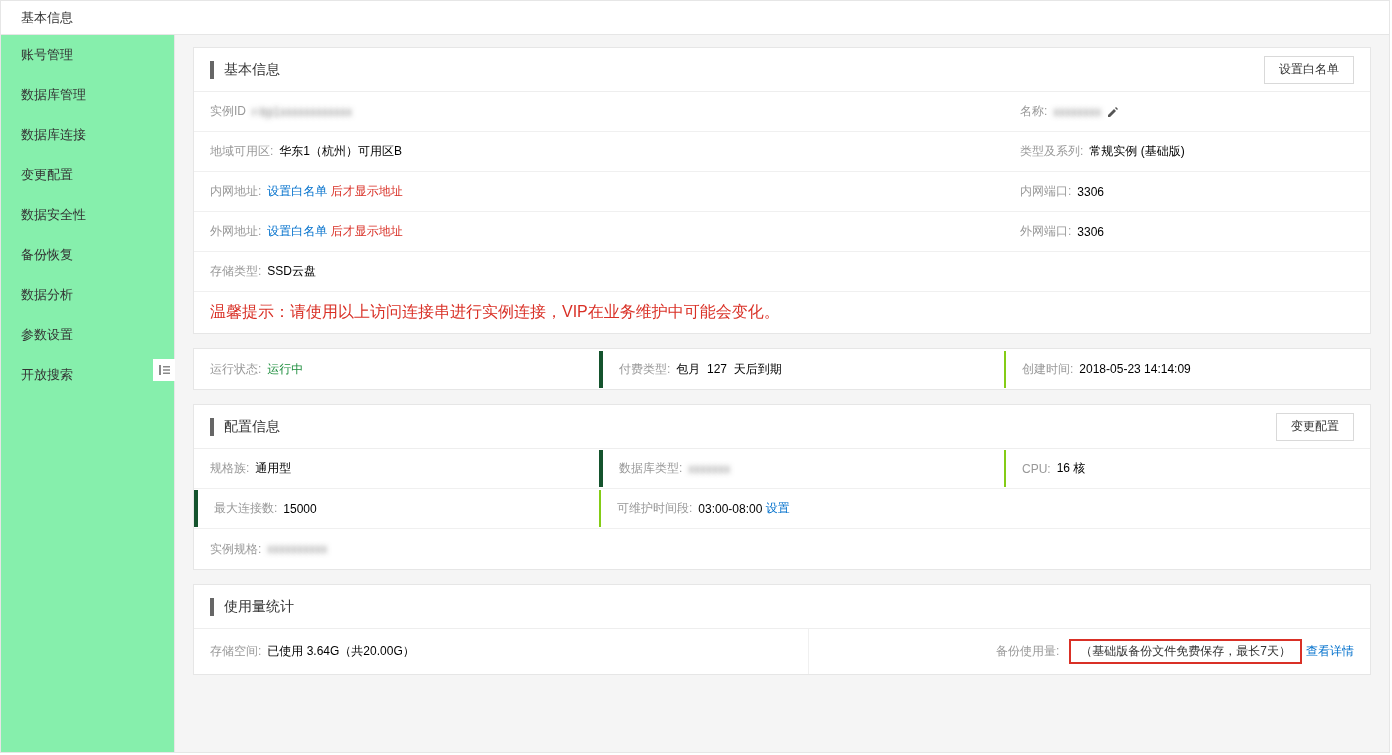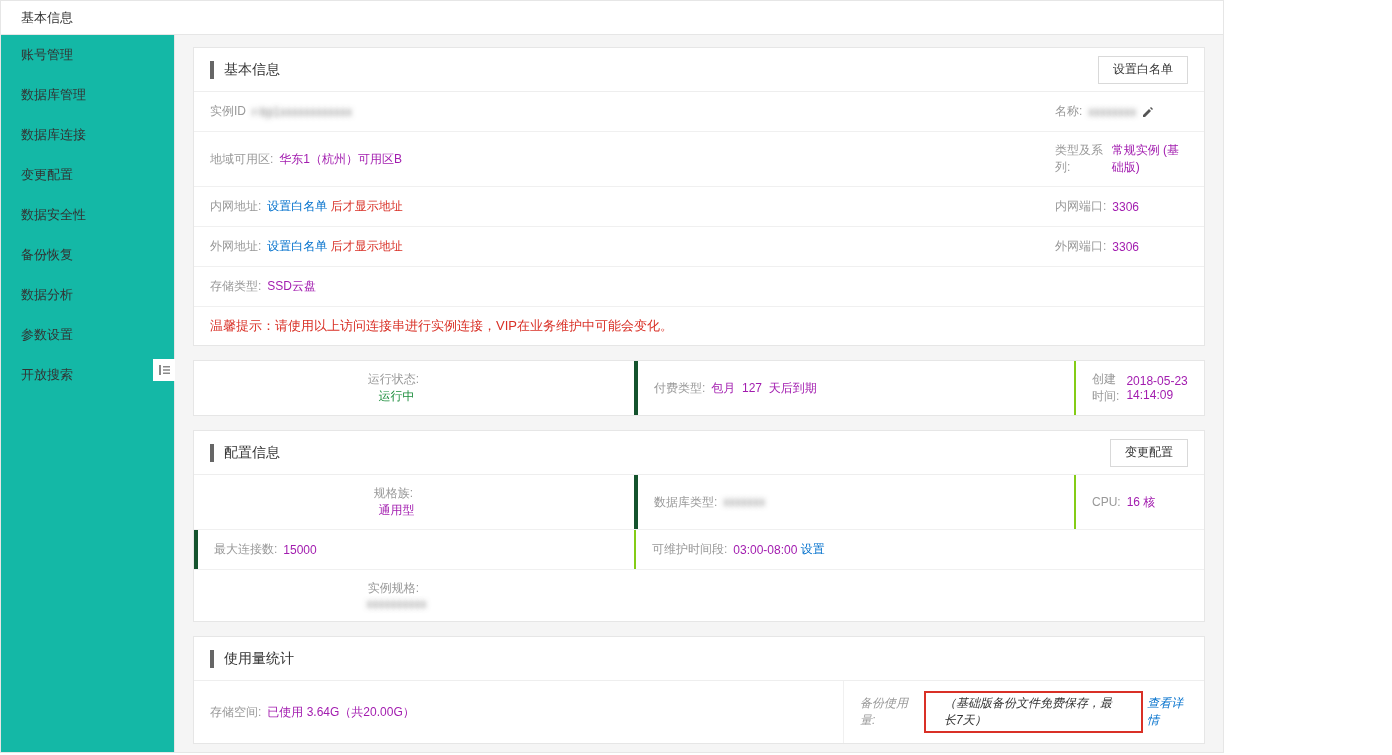--- a/index.html
+++ b/index.html
@@ -7,21 +7,21 @@
     font-family: "Microsoft YaHei", "PingFang SC", "Helvetica Neue", Arial, sans-serif;
     font-size: 13px;
     color: #333;
     background: #fff;
     width: 1392px;
     height: 755px;
     overflow: hidden;
   }
   .page {
     border: 1px solid #e6e6e6;
-    width: 1224px;
+    width: 1390px;
     height: 753px;
     display: flex;
     flex-direction: column;
   }
   .top-bar {
     height: 34px;
     border-bottom: 1px solid #e6e6e6;
     display: flex;
     align-items: center;
     padding: 0 20px;
@@ -30,21 +30,21 @@
   }
   .body {
     flex: 1;
     display: flex;
     background: #f5f5f5;
     min-height: 0;
     position: relative;
   }
   .sidebar {
     width: 174px;
-    background: #14b8a6;
+    background: #86efac;
     border-right: 1px solid #e6e6e6;
   }
   .sidebar-item {
     height: 40px;
     display: flex;
     align-items: center;
     padding: 0 20px;
     font-size: 13px;
     color: #333;
     cursor: pointer;
@@ -105,65 +105,65 @@
     border: 1px solid #d9d9d9;
     font-size: 12px;
     color: #333;
     cursor: pointer;
     display: inline-flex;
     align-items: center;
   }
   .row {
     display: flex;
     min-height: 40px;
+    align-items: center;
     border-bottom: 1px solid #f0f0f0;
-    gap: 35px;
   }
   .row:last-child { border-bottom: none; }
   .cell {
     display: flex;
     align-items: center;
     padding: 10px 16px;
     font-size: 12px;
     flex-shrink: 0;
   }
   .cell.left { width: 810px; }
   .cell.right { flex: 1; }
-  .cell.third { width: 405px; flex-direction: column; }
+  .cell.third { width: 405px; }
   .cell.third2 { width: 405px; border-left: 4px solid #14532d; }
   .cell.third3 { flex: 1; border-left: 2px solid #84cc16; }
   .cell.half1 { width: 614px; }
-  .cell.half2 { flex: 1; border-left: 1px solid #f0f0f0; font-style: italic; }
+  .cell.half2 { flex: 1; border-left: 1px solid #f0f0f0; }
   .label { color: #999; margin-right: 6px; }
-  .value { color: #a21caf; }
+  .value { color: #000000; }
   .blurred {
     color: transparent;
     text-shadow: 0 0 5px rgba(80,80,80,0.7);
     user-select: none;
   }
   .link { color: #0070cc; cursor: pointer; }
   .warn { color: #d93026; }
   .green { color: #1e8e3e; }
   .tip-row {
     padding: 10px 16px;
-    font-size: 13px;
+    font-size: 16px;
   }
   .edit-icon {
     display: inline-flex;
     width: 16px;
     height: 16px;
     align-items: center;
     justify-content: center;
     margin-left: 4px;
     cursor: pointer;
     color: #555;
   }
   .boxed {
     border: 2px solid #d93026;
-    padding: 2px 18px;
+    padding: 2px 9px;
     display: inline-block;
     margin: 0 4px;
   }
 </style>
 </head>
 <body>
 
 <div class="page">
   <div class="top-bar">
     <span>基本信息</span>

